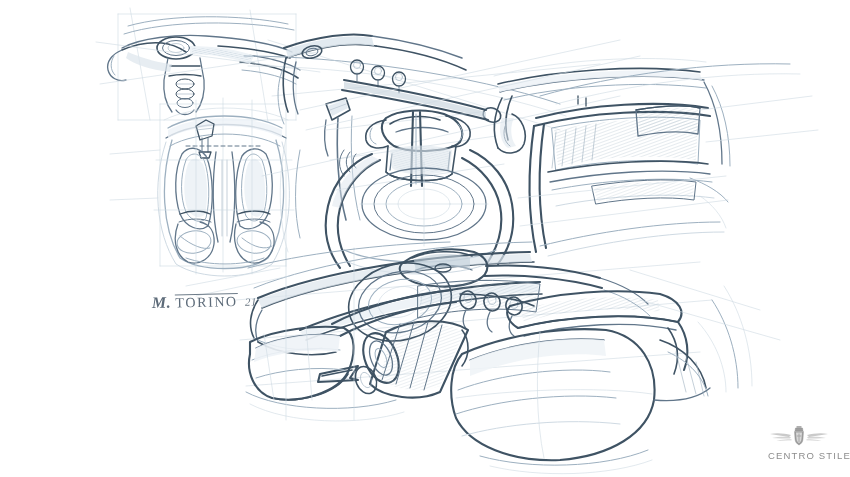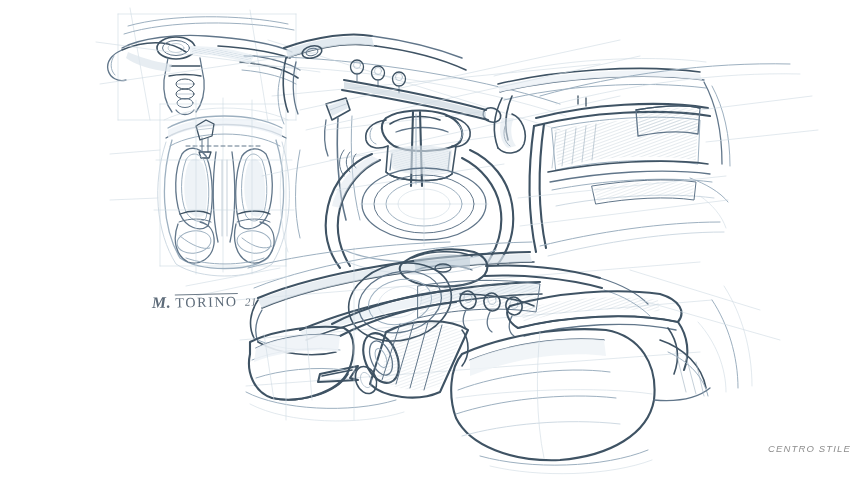--- a/index.html
+++ b/index.html
@@ -63,23 +63,23 @@
     color: #6b7884;
   }
   
   #brand-logo {
     position: absolute;
     left: 768px;
     top: 424px;
     width: 78px;
     height: 46px;
     display: flex;
-    align-items: center;
+    flex-direction: column;
+    align-items: flex-start;
     justify-content: flex-start;
-    font-style: italic;
   }
   #brand-emblem {
     width: 62px;
     height: 24px;
     display: block;
   }
   #brand-name {
     margin-top: 2px;
     font-family: "Liberation Sans", sans-serif;
     font-size: 9.5px;

